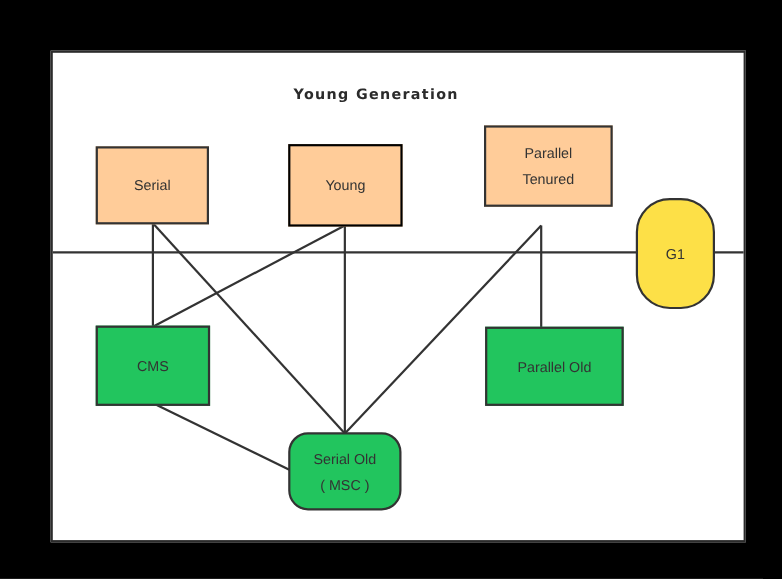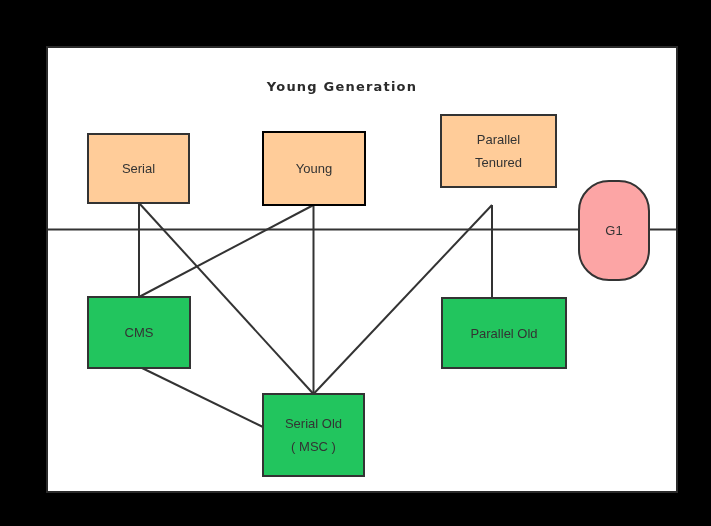--- a/index.html
+++ b/index.html
@@ -62,28 +62,28 @@
     flex-direction: column;
     align-items: center;
     justify-content: center;
     text-align: center;
     font-size: 13px;
     line-height: 23px;
     color: #333333;
   }
   .node--young   { background: #FFCC99; }
   .node--tenured { background: #22c55e; }
-  .node--g1      { background: #fca5a5; border-radius: 31px; }
+  .node--g1      { background: #fde047; border-radius: 31px; }
   .node--serial            { left: 87px;  top: 133px; width: 103px; height: 71px;  }
   .node--parnew            { left: 262px; top: 131px; width: 104px; height: 75px; border: 2.5px solid #000000; }
   .node--parallel-scavenge { left: 440px; top: 114px; width: 117px; height: 74px; text-align: right;  }
   .node--g1-box            { left: 578px; top: 180px; width: 72px;  height: 101px; }
   .node--cms               { left: 87px;  top: 296px; width: 104px; height: 73px;  }
   .node--parallel-old      { left: 441px; top: 297px; width: 126px; height: 72px;  }
-  .node--serial-old        { left: 262px; top: 393px; width: 103px; height: 84px;  }
+  .node--serial-old        { left: 262px; top: 393px; width: 103px; height: 71px; border-radius: 18px;  }
 </style>
 </head>
 <body>
 
 <div class="stage">
 
   <div class="canvas"></div>
 
   <svg class="edges" viewBox="0 0 711 526" xmlns="http://www.w3.org/2000/svg">
     <line x1="48" y1="229.5" x2="676" y2="229.5"></line>

